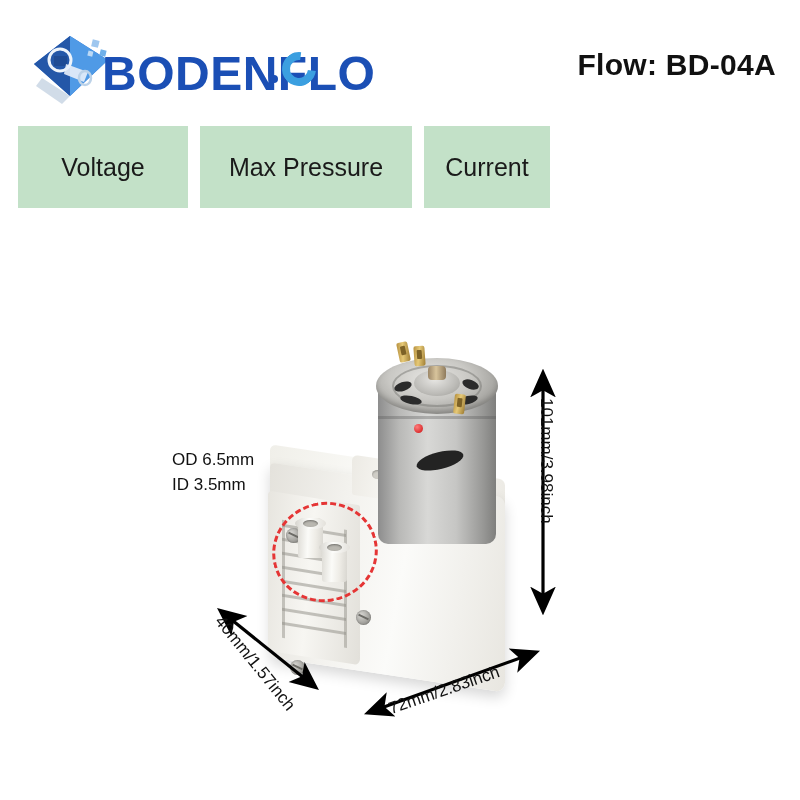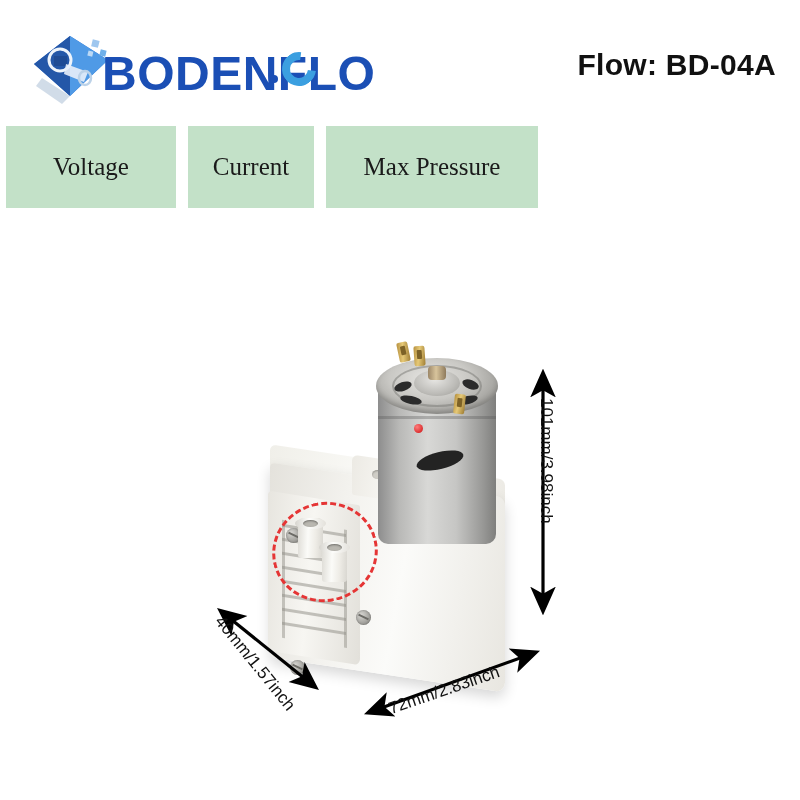--- a/index.html
+++ b/index.html
@@ -33,21 +33,21 @@
     width: 8px; height: 8px; border-radius: 50%; background: #1b4fb5;
   }
 
   .model-title {
     position: absolute; right: 24px; top: 48px;
     font-size: 30px; font-weight: bold; color: #111;
     white-space: nowrap; letter-spacing: 0.3px;
   }
 
   
-  .spec-table { position: absolute; left: 6px; top: 126px; width: 680px; font-family: Liberation Serif, serif; }
+  .spec-table { position: absolute; left: 18px; top: 126px; width: 680px; }
   .spec-row { display: flex; gap: 12px; }
   .spec-row.values { margin-top: 6px; }
   .spec-cell {
     display: flex; align-items: center; justify-content: center;
     height: 82px; font-size: 25px; color: #1a1a1a; white-space: nowrap;
   }
   .spec-row.headers .spec-cell { background: #c3e1c8; }
   .spec-row.values  .spec-cell { background: #e6f2d1; }
   .c0 { flex: 0 0 170px; }
   .c1 { flex: 0 0 126px; }
@@ -247,22 +247,22 @@
       <div class="logo-o-ring"></div>
       <div class="logo-dot"></div>
     </div>
 
     <div class="model-title">Flow: BD-04A</div>
   </div>
 
   <div class="spec-table">
     <div class="spec-row headers">
       <div class="spec-cell c0">Voltage</div>
+      <div class="spec-cell c2">Max Pressure</div>
       <div class="spec-cell c1">Current</div>
-      <div class="spec-cell c2">Max Pressure</div>
     </div>
   </div>
 
   <div class="figure">
 
     <div class="pump-base-top"></div>
     <div class="pump-base"></div>
     <div class="pump-head"></div>
 
     <div class="rib-box">
@@ -319,18 +319,22 @@
       </marker>
       <marker id="at" markerWidth="9" markerHeight="9" refX="2" refY="4.5" orient="auto">
         <path d="M0,4.5 L9,0.5 L6.8,4.5 L9,8.5 Z" fill="#000"></path>
       </marker>
     </defs>
     <line x1="543" y1="375" x2="543" y2="609" stroke="#000" stroke-width="3.2" marker-start="url(#at)" marker-end="url(#ah)"></line>
     <line x1="314" y1="686" x2="222" y2="612" stroke="#000" stroke-width="3.2" marker-start="url(#at)" marker-end="url(#ah)"></line>
     <line x1="370" y1="712" x2="534" y2="653" stroke="#000" stroke-width="3.2" marker-start="url(#at)" marker-end="url(#ah)"></line>
   </svg>
 
+  <div class="dim-label od-label">
+    <div>OD 6.5mm</div>
+    <div>ID 3.5mm</div>
+  </div>
 
   <div class="dim-label dim-v-label">101mm/3.98inch</div>
   <div class="dim-label dim-d-label">40mm/1.57inch</div>
   <div class="dim-label dim-h-label">72mm/2.83inch</div>
 
 </div>
 
 </body></html>

